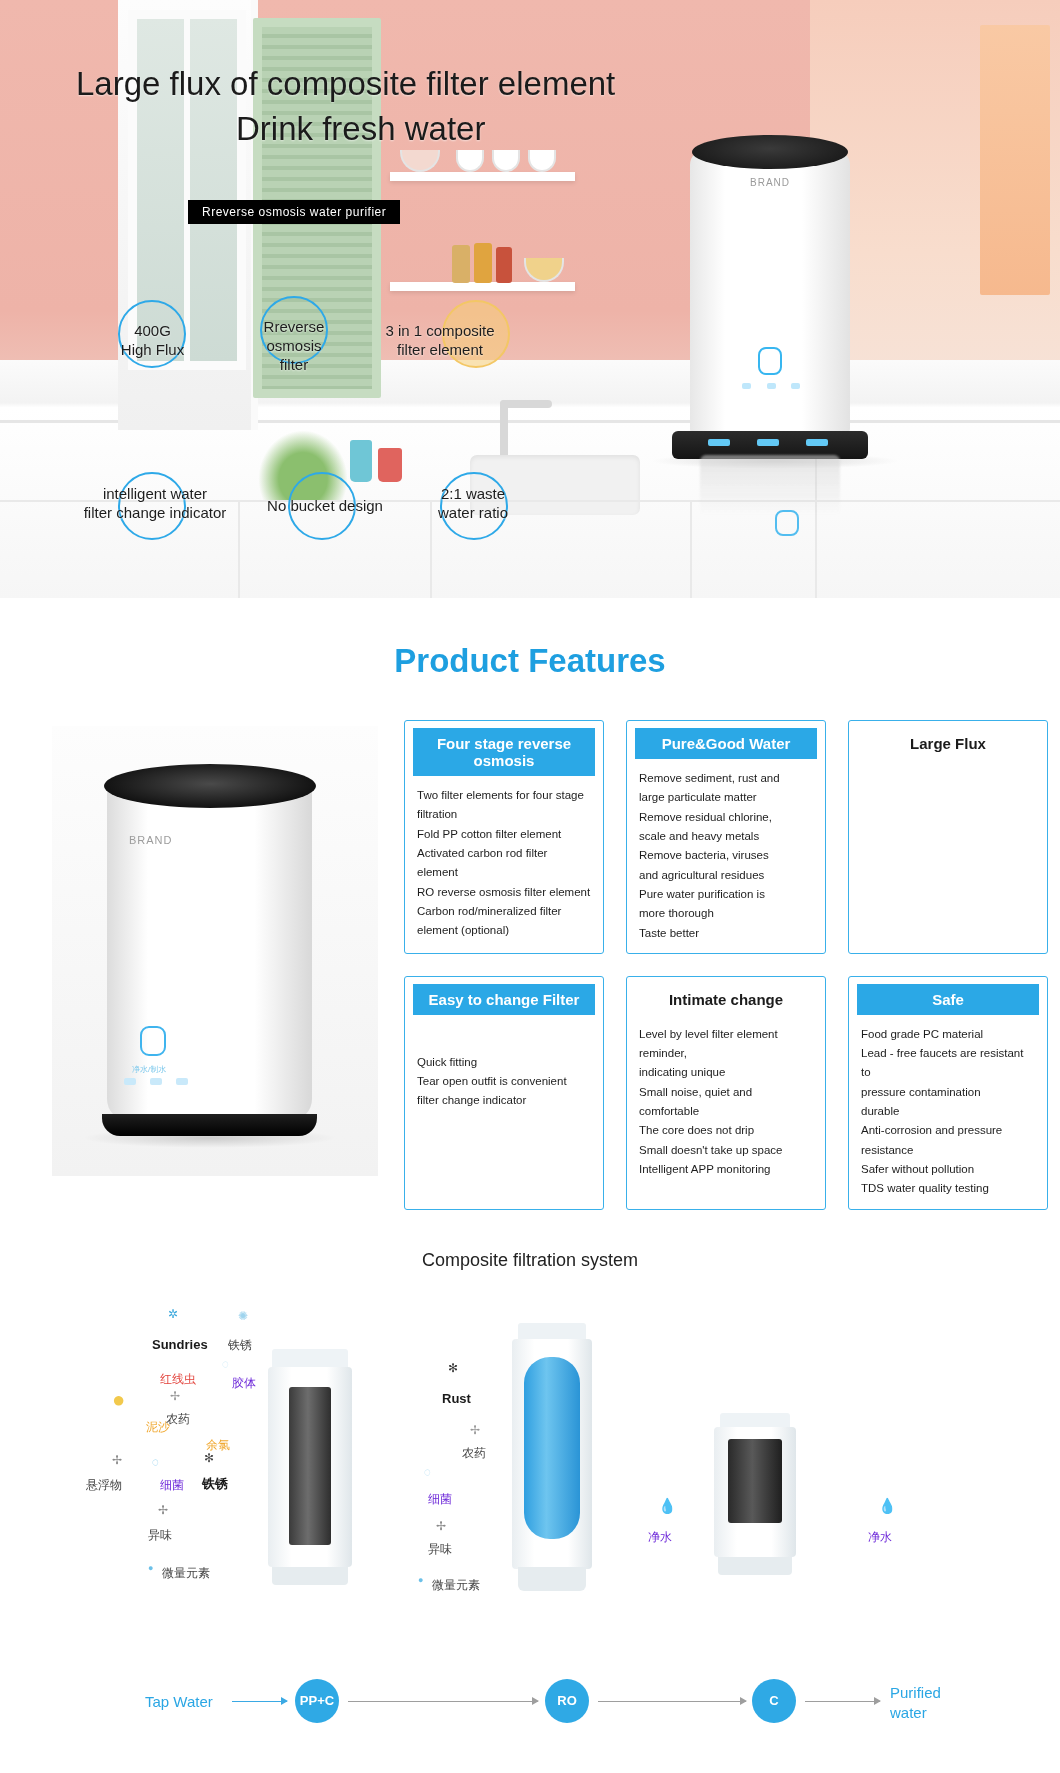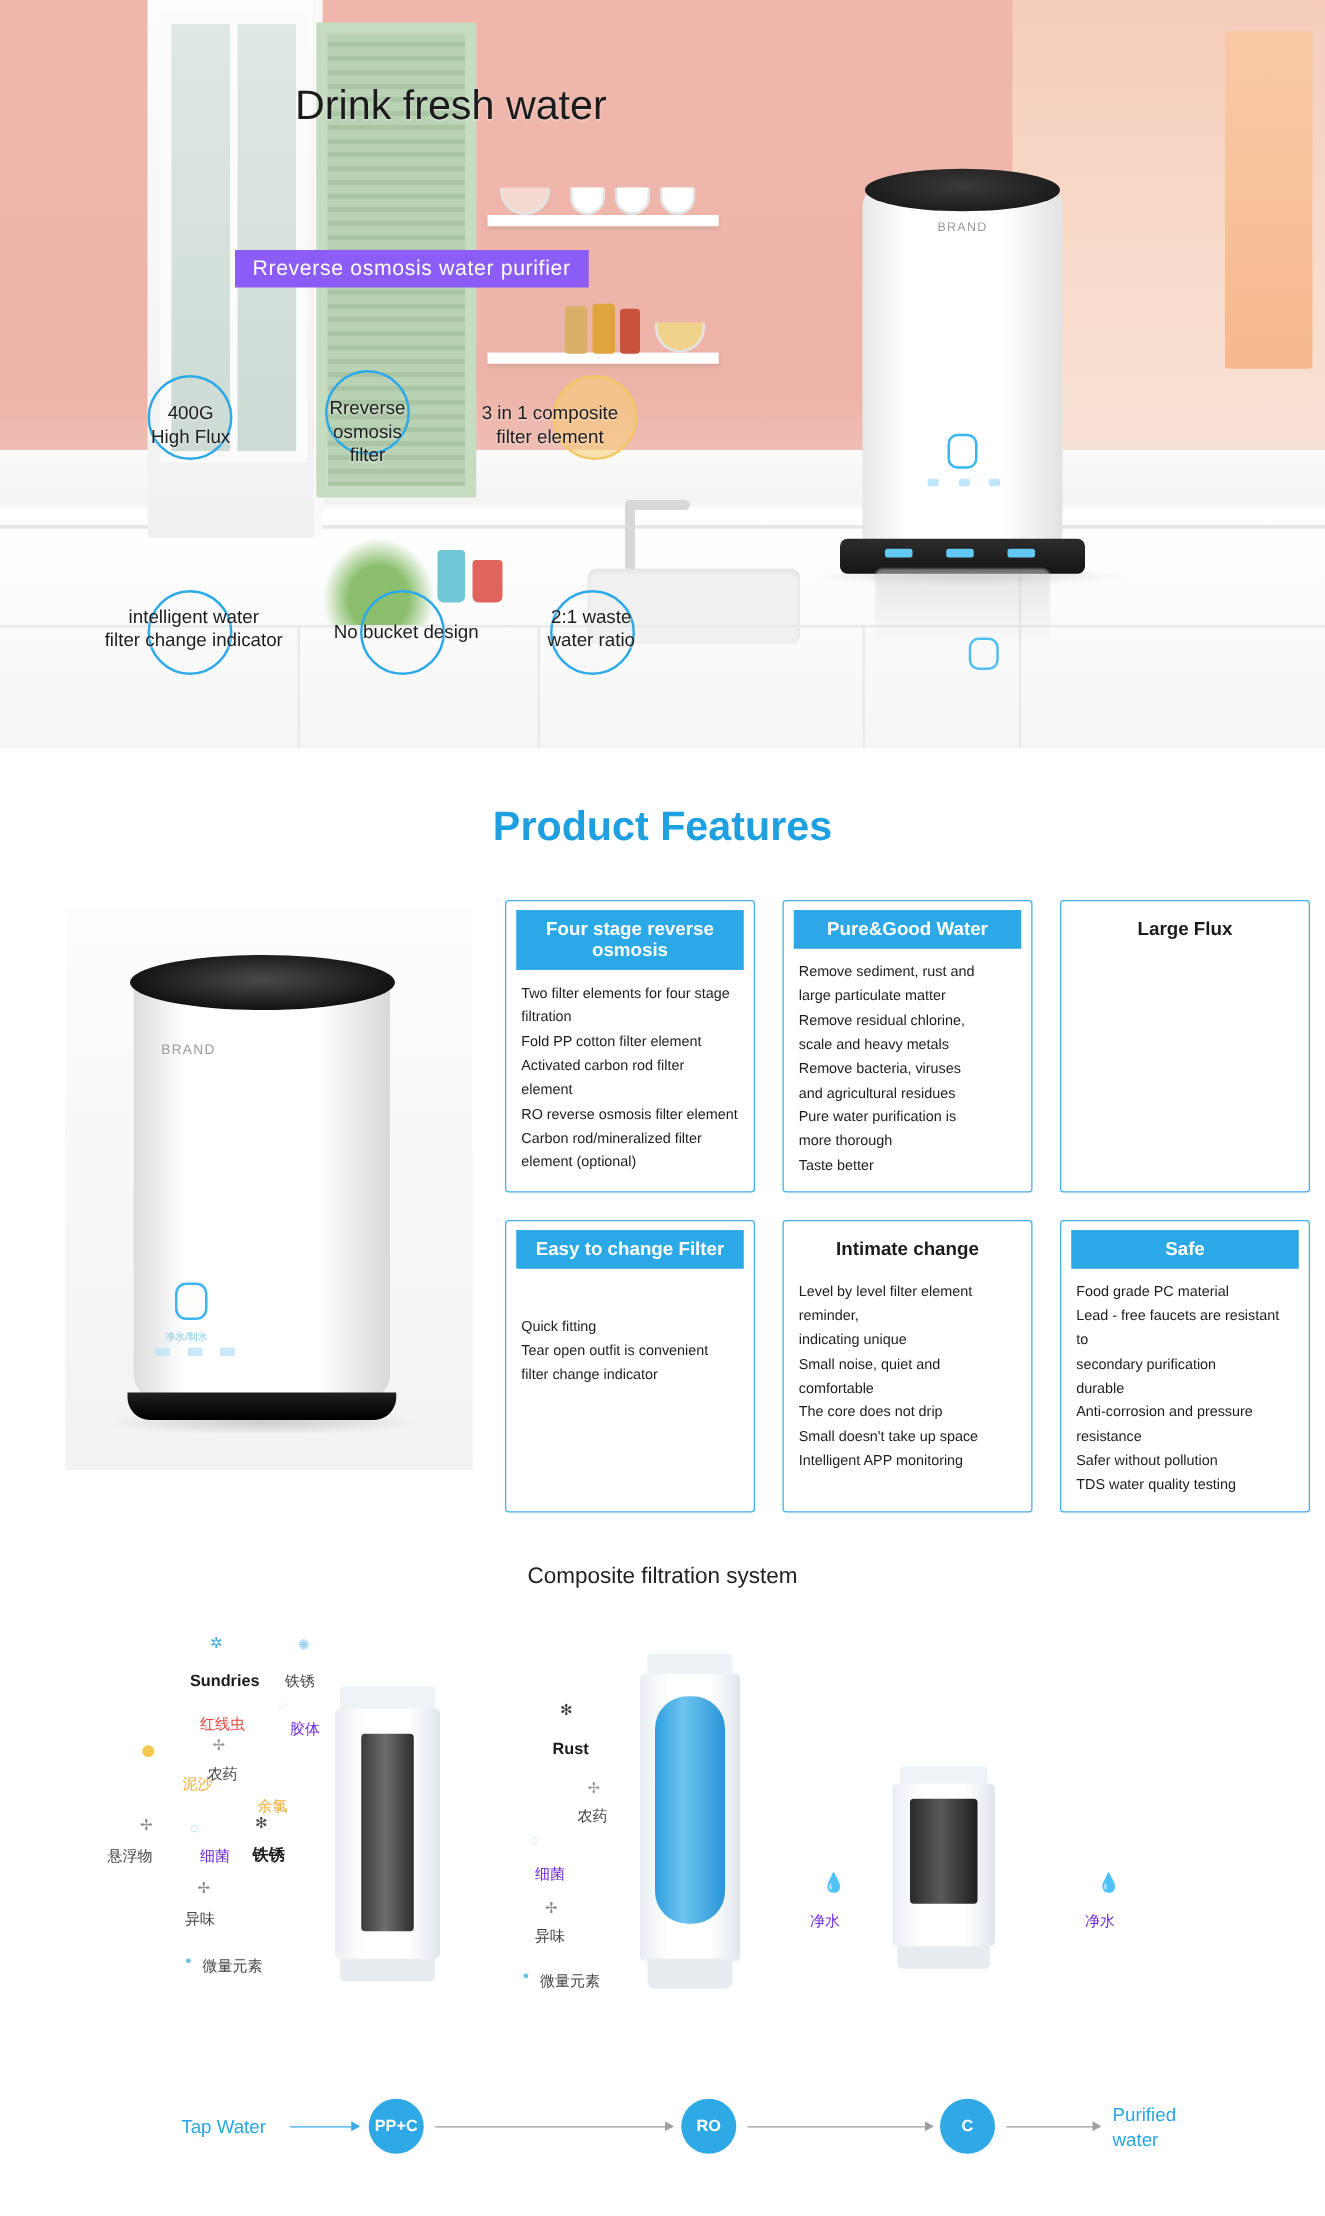--- a/index.html
+++ b/index.html
@@ -146,21 +146,21 @@
   }
 
   .hero-title {
     position: absolute; left: 76px; top: 62px;
     font-size: 33px; color: #1b1b1b; line-height: 1.35;
     text-shadow: 0 1px 2px rgba(255,255,255,.55);
   }
   .hero-title .l2 { padding-left: 160px; display: block; }
   .hero-sub {
     position: absolute; left: 188px; top: 200px;
-    background: #8b5cf6; color: #fff; font-size: 17px;
+    background: #000000; color: #fff; font-size: 12px;
     padding: 5px 14px; letter-spacing: .5px;
   }
   .bubble {
     position: absolute; border: 2px solid #2ea9e8; border-radius: 50%;
     width: 68px; height: 68px;
   }
   .bubble-label {
     position: absolute; font-size: 15px; color: #1d1d1d; line-height: 1.25;
     text-align: center; text-shadow: 0 1px 2px rgba(255,255,255,.6);
   }
@@ -342,20 +342,21 @@
         <i></i>
         <i></i>
         <i></i>
       </div>
     <div class="device-shadow"></div>
   </div>
   <div class="device-reflection"></div>
   <div class="hero-ring-small"></div>
 
   <div class="hero-title">
+    <span>Large flux of composite filter element</span>
     <span class="l2">Drink fresh water</span>
   </div>
   <div class="hero-sub">Rreverse osmosis water purifier</div>
 
   <div class="bubble" style="left:118px;top:300px;"></div>
   <div class="bubble-label" style="left:80px;top:322px;width:145px;white-space:pre-line;">400G
 High Flux</div>
 
   <div class="bubble" style="left:260px;top:296px;"></div>
   <div class="bubble-label" style="left:229px;top:318px;width:130px;white-space:pre-line;">Rreverse
@@ -450,21 +451,21 @@
           <p>Small doesn't take up space</p>
           <p>Intelligent APP monitoring</p>
         </div>
       </div>
 
       <div class="card">
         <div class="card-head">Safe</div>
         <div class="card-body">
           <p>Food grade PC material</p>
           <p>Lead - free faucets are resistant to</p>
-          <p>secondary purification</p>
+          <p>pressure contamination</p>
           <p>durable</p>
           <p>Anti-corrosion and pressure resistance</p>
           <p>Safer without pollution</p>
           <p>TDS water quality testing</p>
         </div>
       </div>
 
     </div>
   </div>
 </section>

